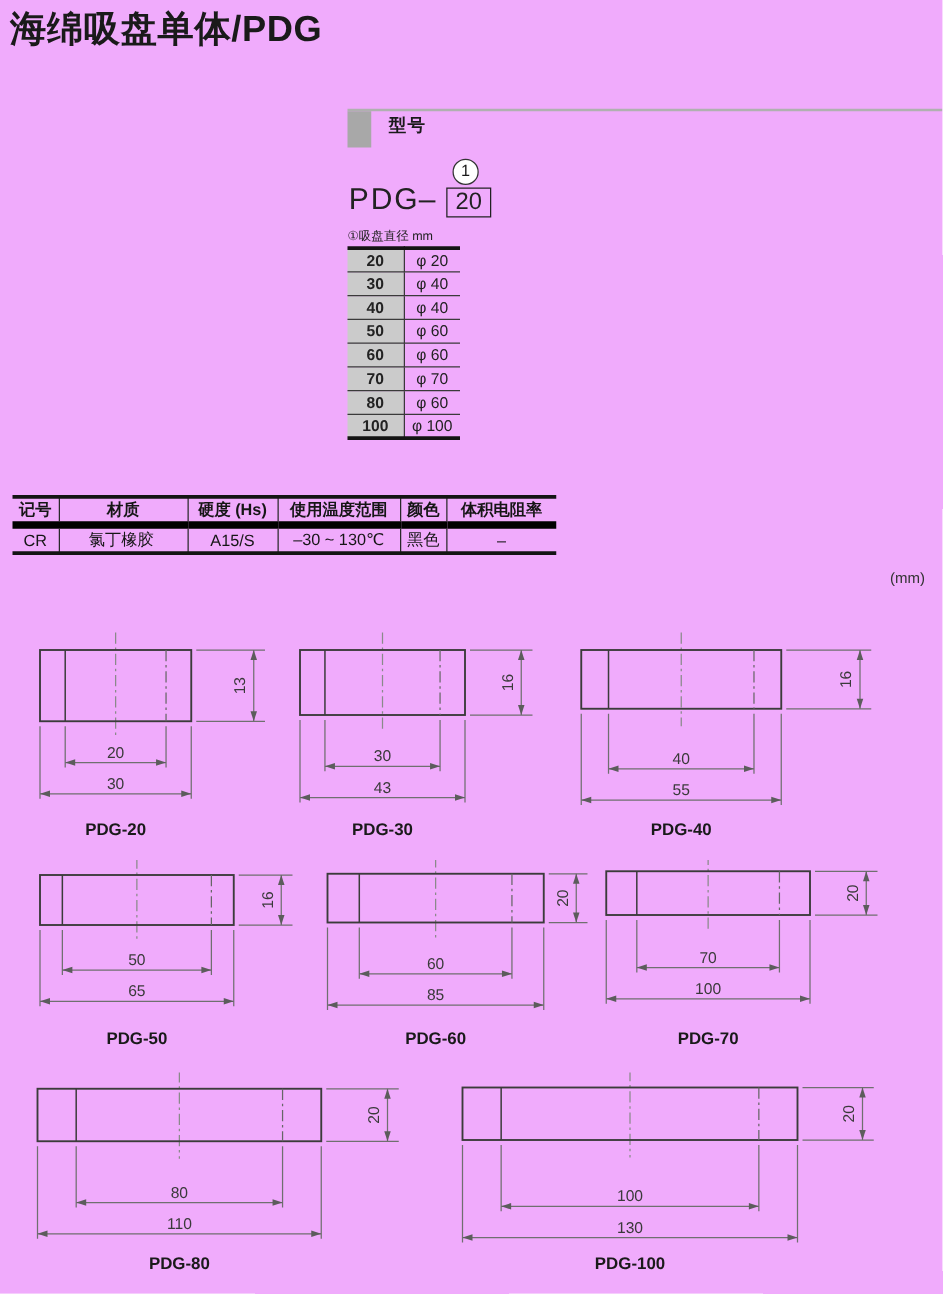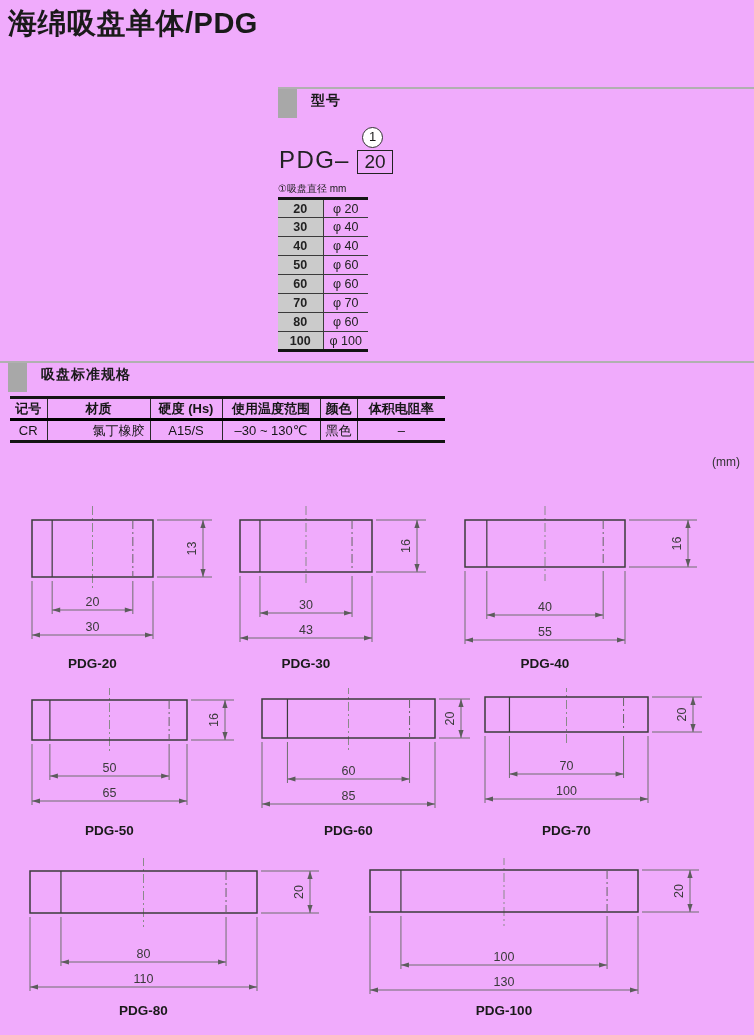--- a/index.html
+++ b/index.html
@@ -30,22 +30,22 @@
                 padding:0;border-bottom:1px solid #3a3a3a;color:#222}
   .dia-table tr:last-child td{border-bottom:none}
   .dia-table td.code{background:#cbcbcb;border-right:1px solid #3a3a3a;font-weight:bold}
 
   
   .spec-table{position:absolute;left:10px;top:396px;border-collapse:collapse;
               border-top:3px solid #141414;border-bottom:3px solid #141414}
   .spec-table th,.spec-table td{height:22px;font-size:13px;text-align:center;padding:0 5px;
               border-left:1px solid #2a2a2a;vertical-align:middle;white-space:nowrap;color:#161616}
   .spec-table th:first-child,.spec-table td:first-child{border-left:none}
-  .spec-table th{border-bottom:3px solid #000000;font-weight:bold}
-  .spec-table td.al{text-align:right;padding-left:2px}
+  .spec-table th{border-bottom:6px solid #000000;font-weight:bold}
+  .spec-table td.al{text-align:center;padding-left:2px}
 
   .unit-note{position:absolute;left:712px;top:455px;font-size:12px;color:#333}
 
   
   .drawing{position:absolute}
   .drawing svg{display:block}
   .dv-body{fill:none;stroke:#3b3b3b;stroke-width:1.5}
   .dv-solid{stroke:#3b3b3b;stroke-width:1.2}
   .dv-center{stroke:#8a8a8a;stroke-width:1;stroke-dasharray:9 3 2 3}
   .dv-hidden{stroke:#666666;stroke-width:1;stroke-dasharray:9 3 2 3}
@@ -102,24 +102,20 @@
           <td class="code">80</td>
           <td>φ 60</td>
         </tr>
         <tr>
           <td class="code">100</td>
           <td>φ 100</td>
         </tr>
       </tbody>
   </table>
 
-  <div class="sec-header" style="left:0;top:361px;width:754px">
-    <span class="sec-box" style="left:8px"></span>
-    <span class="sec-title" style="left:41px">吸盘标准规格</span>
-  </div>
 
   <table class="spec-table">
     <colgroup>
       <col style="width:37px">
         <col style="width:103px">
         <col style="width:72px">
       <col style="width:98px">
         <col style="width:35px">
         <col style="width:88px">
     </colgroup>

